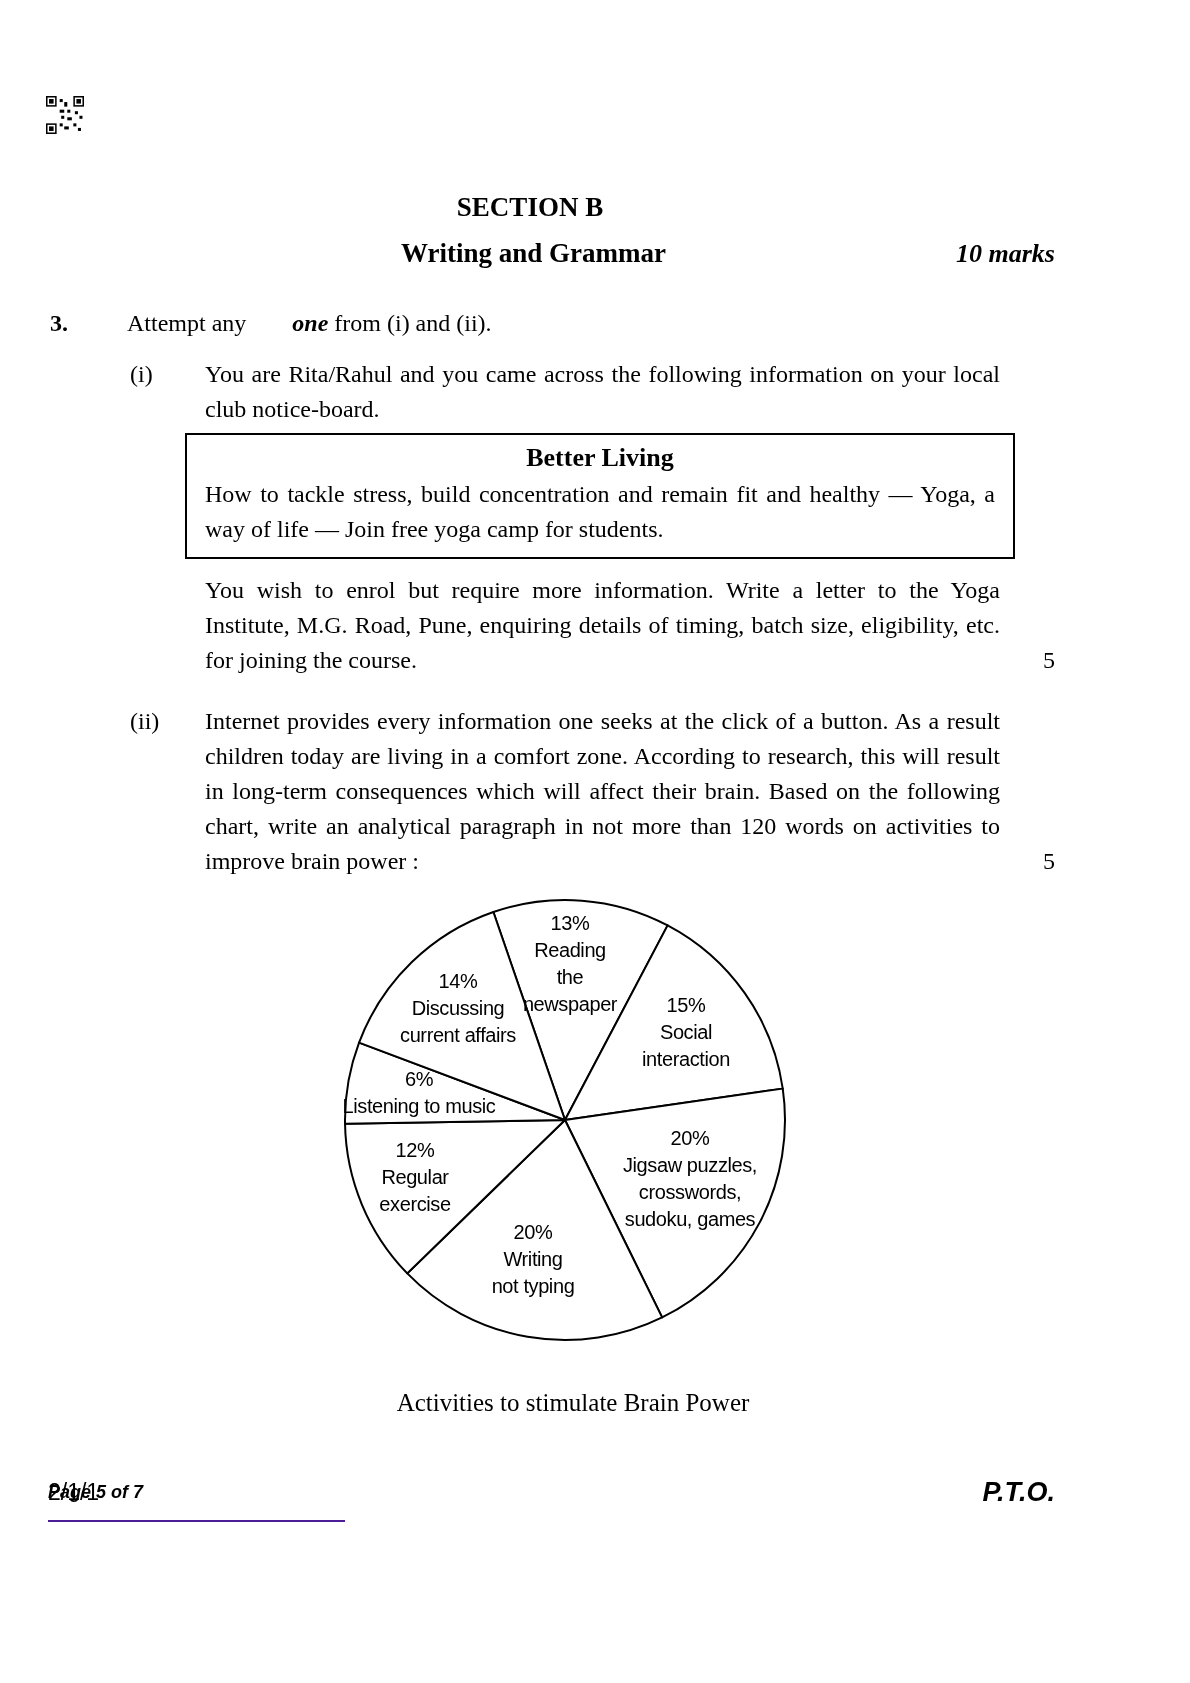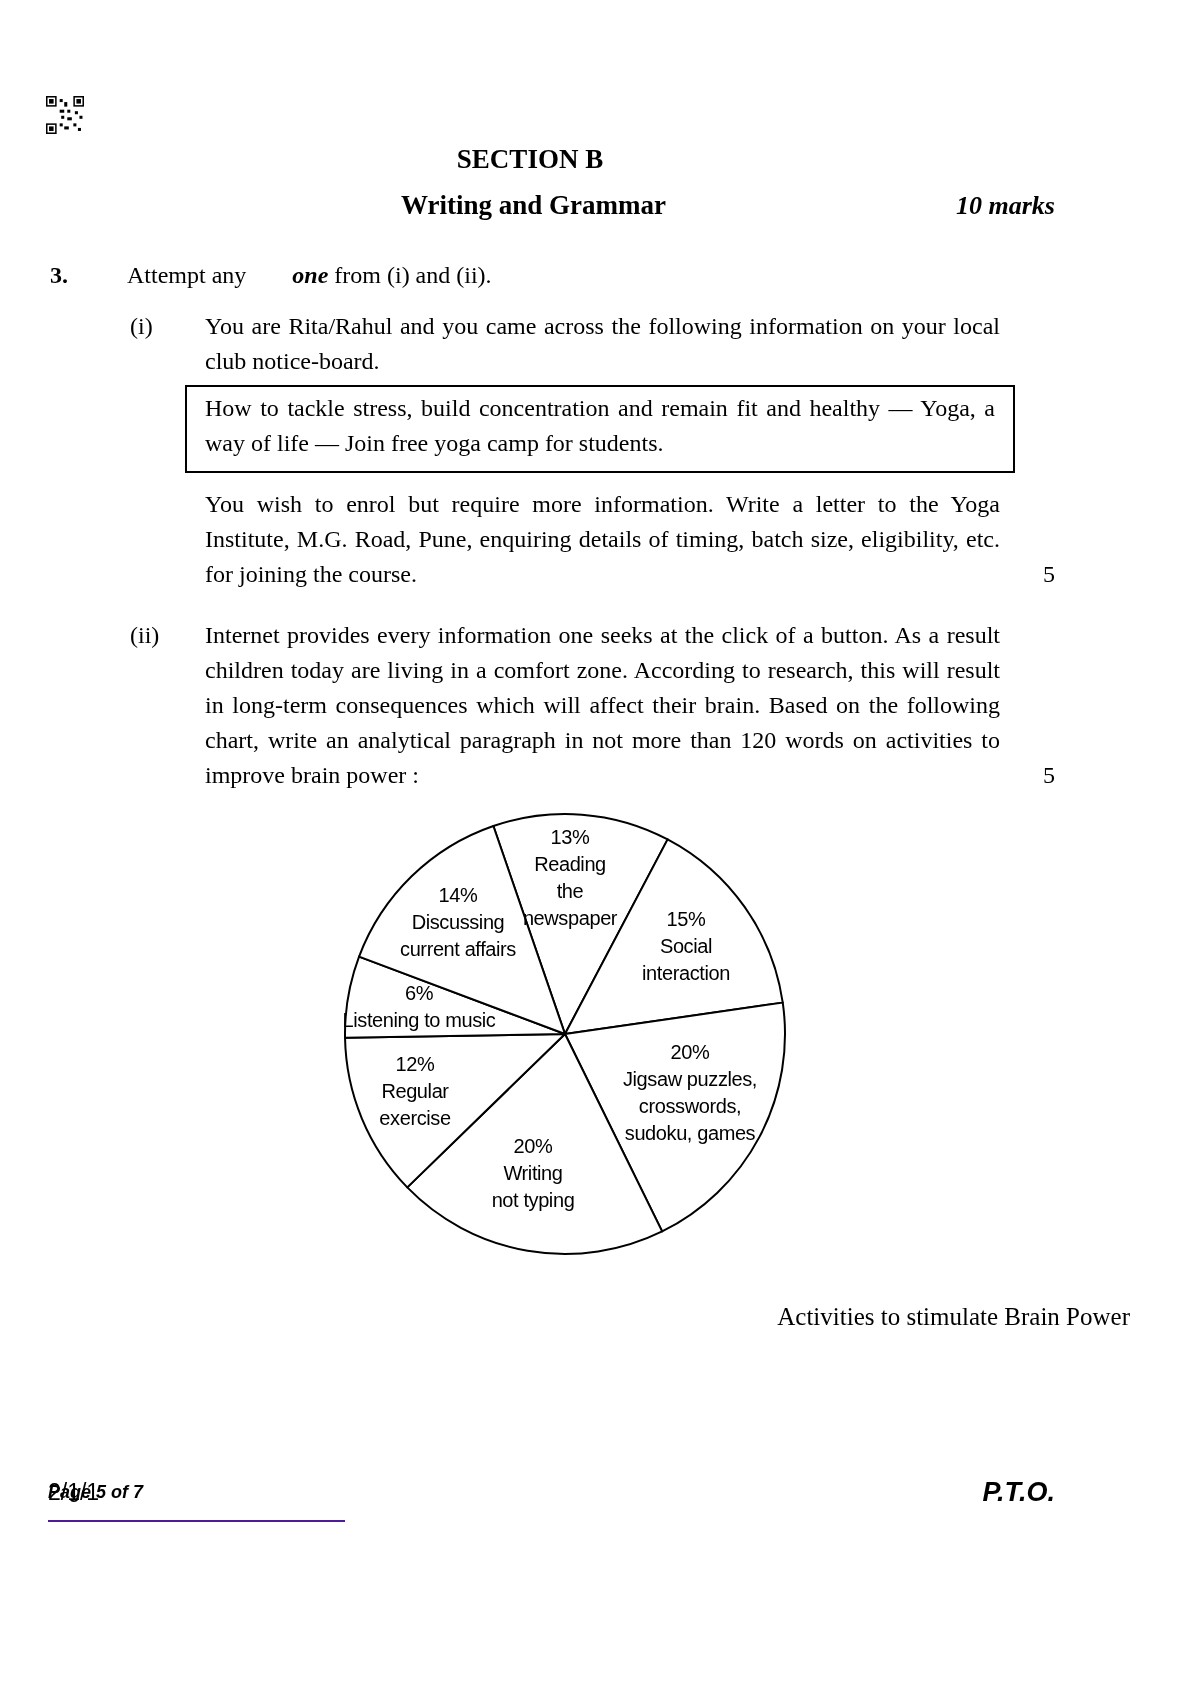--- a/index.html
+++ b/index.html
@@ -6,21 +6,21 @@
   html, body { margin: 0; padding: 0; }
   body {
     width: 1190px; height: 1683px;
     background: #ffffff; color: #000;
     font-family: "Liberation Serif", serif;
     font-size: 24px; line-height: 35px;
     position: relative; overflow: hidden;
   }
   .qr { position: absolute; left: 46px; top: 96px; }
 
-  .head1 { padding-top: 142px; }
+  .head1 { padding-top: 142px; margin-top: 48px; }
   .head1, .head2 { text-align: center; font-weight: bold; font-size: 27px; line-height: 34px; }
   .headwrap { width: 1060px; position: relative; }
   .head2row { margin-top: 12px; position: relative; width: 1055px; padding-left: 12px; }
   .marks-total { position: absolute; right: 0; top: 0; font-weight: bold; font-style: italic; font-size: 26px; }
 
   .q3row { margin: 36px 0 0 50px; display: flex; width: 1005px; }
   .qnum { width: 77px; font-weight: bold; flex: none; }
   .bi { font-weight: bold; font-style: italic; margin-left: 40px; }
 
   .part { position: relative; display: flex; margin-left: 130px; width: 925px; }
@@ -41,22 +41,22 @@
   .chart-wrap { position: relative; width: 450px; height: 450px; margin: 16px 0 0 340px; }
   #pie { width: 450px; height: 450px; display: block; }
   #pie-labels { position: absolute; left: 0; top: 0; right: 0; bottom: 0; }
   .slice-label {
     position: absolute; transform: translate(-50%, -50%);
     text-align: center; white-space: nowrap;
     font-family: "Liberation Sans", sans-serif;
     font-size: 20px; line-height: 27px; letter-spacing: -0.4px;
   }
   .caption {
-    margin-top: 40px; width: 1190px; padding-right: 60px;
-    text-align: right; font-size: 25px;
+    margin-top: 40px; width: 1190px; padding-right: 44px;
+    text-align: center; font-size: 25px;
   }
 
   .footer { position: absolute; top: 1475px; left: 48px; width: 1007px; height: 45px; }
   .fcode {
     position: absolute; left: 0; top: 0; width: 297px;
     font-family: "Liberation Sans", sans-serif; font-size: 23px;
     border-bottom: 2px solid #4c1d95; padding-bottom: 10px;
   }
   .fpage {
     position: absolute; left: 0; right: 0; top: 0; 
@@ -107,20 +107,21 @@
   <div class="q3row">
     <div class="qnum">3.</div>
     <div class="qintro"><span>Attempt any </span><span class="bi">one</span><span> from (i) and (ii).</span></div>
   </div>
 
   <div class="part part-i">
     <div class="plabel">(i)</div>
     <div class="ptext">
       <p class="just">You are Rita/Rahul and you came across the following information on your local club notice-board.</p>
       <div class="notice">
+        <div class="notice-title">Better Living</div>
         <p class="just">How to tackle stress, build concentration and remain fit and healthy — Yoga, a way of life — Join free yoga camp for students.</p>
       </div>
       <p class="just">You wish to enrol but require more information. Write a letter to the Yoga Institute, M.G. Road, Pune, enquiring details of timing, batch size, eligibility, etc. for joining the course.</p>
     </div>
     <div class="marks">5</div>
   </div>
 
   <div class="part part-ii">
     <div class="plabel">(ii)</div>
     <div class="ptext">

